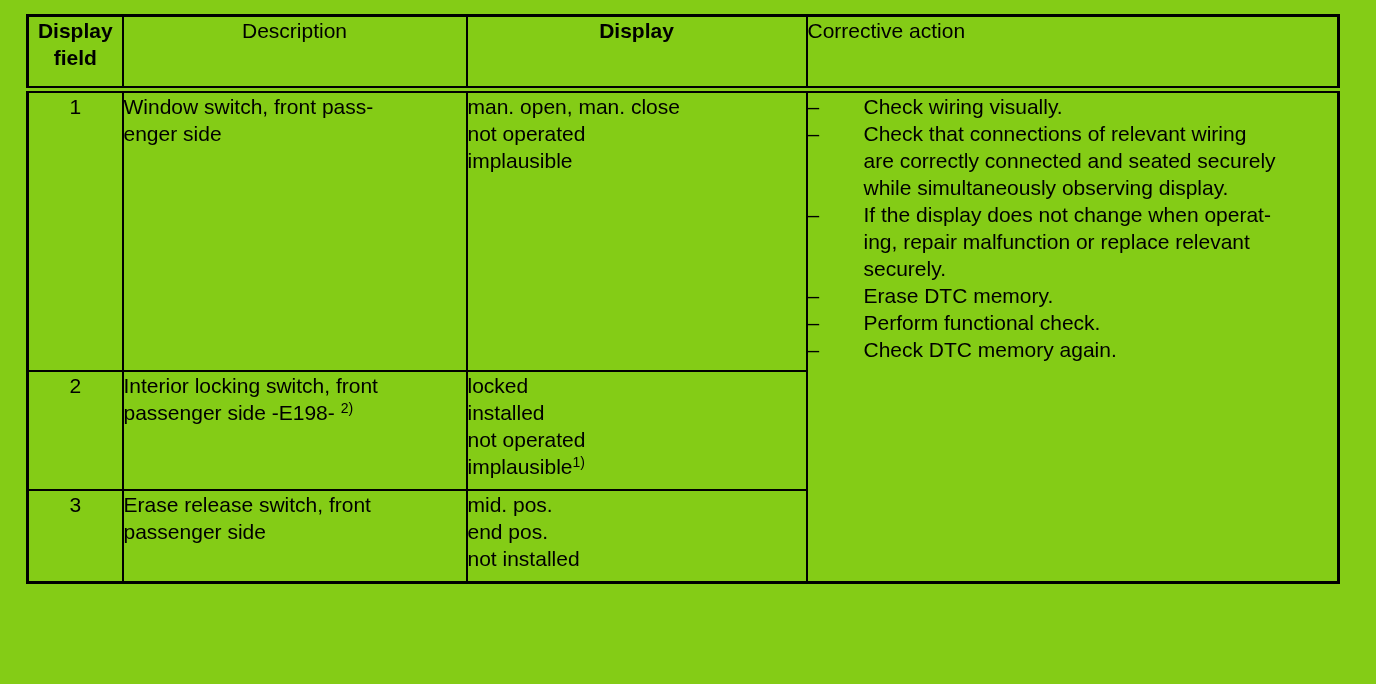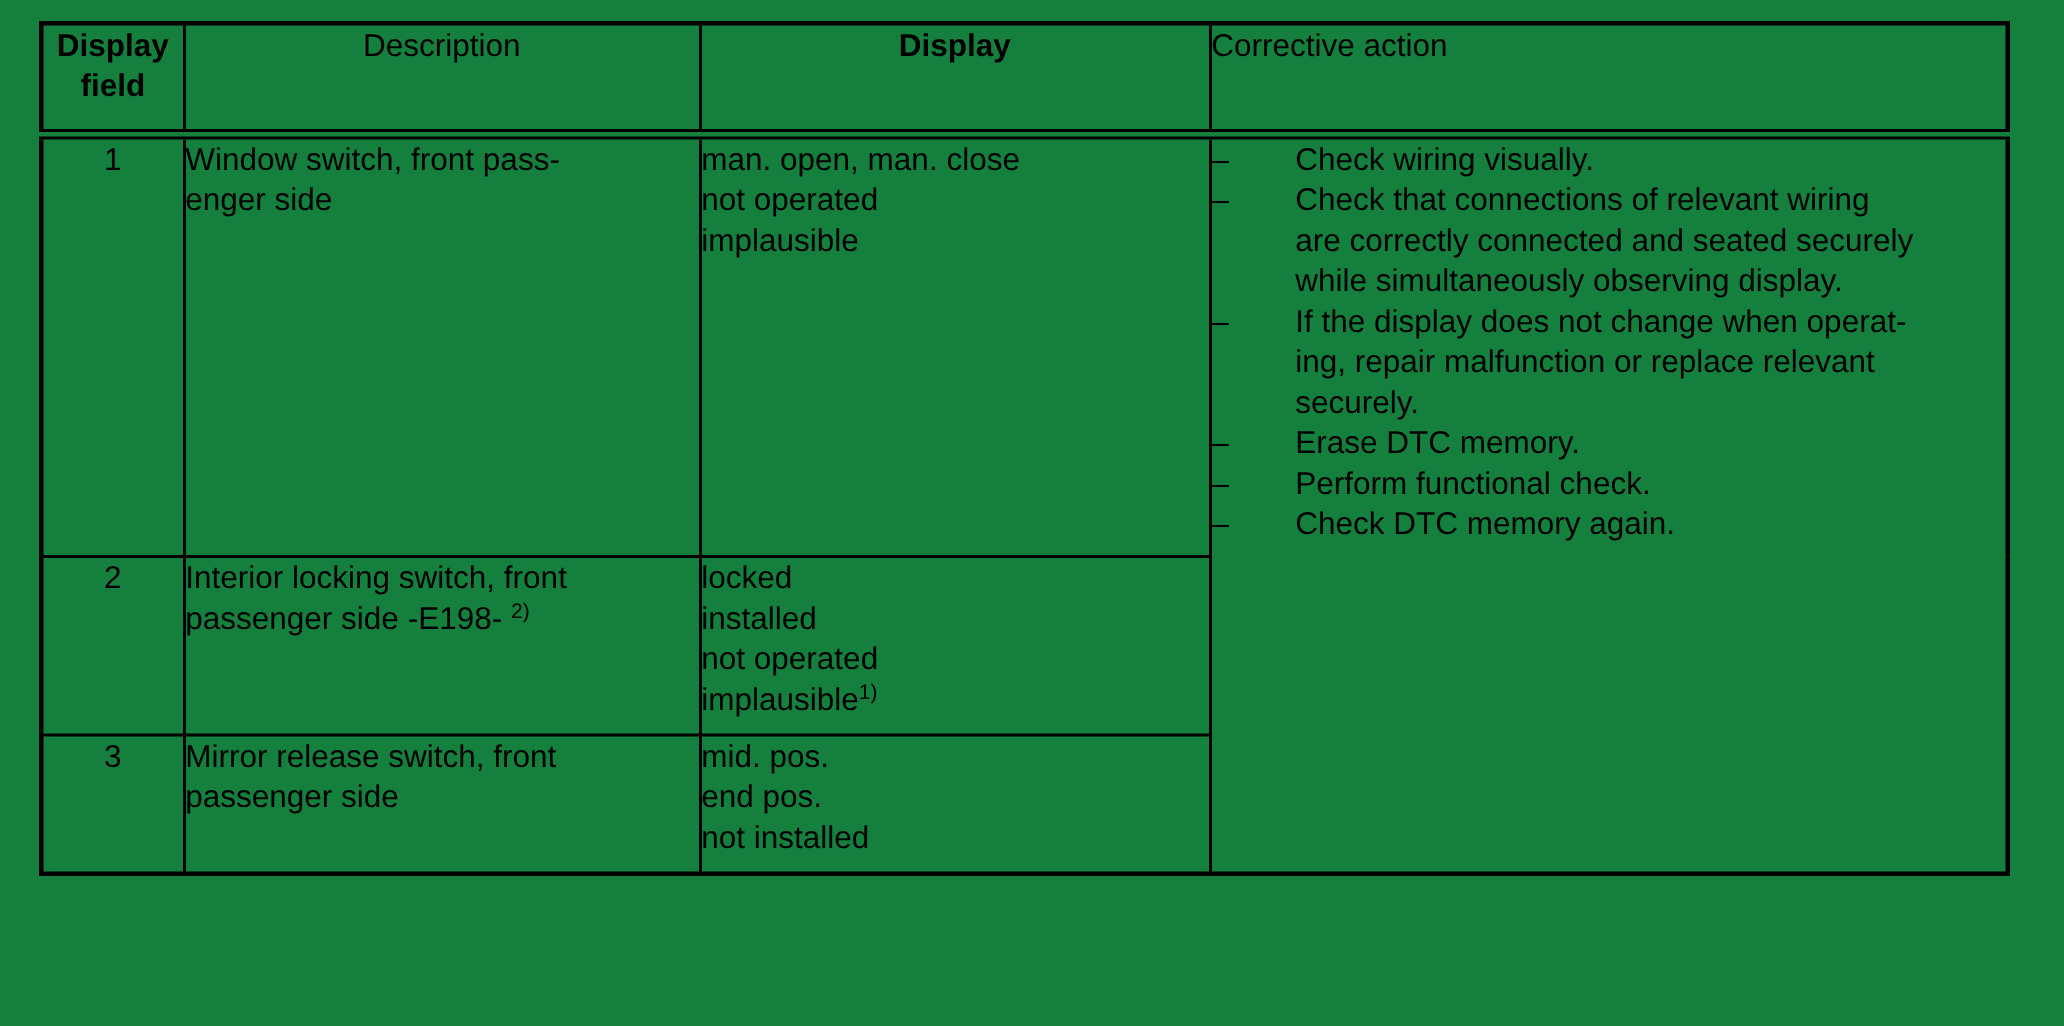--- a/index.html
+++ b/index.html
@@ -6,21 +6,21 @@
   html, body { margin: 0; padding: 0; }
   body {
     font-family: "Liberation Sans", "DejaVu Sans", sans-serif;
     background: #ffffff;
     color: #000000;
   }
   .page {
     position: relative;
     width: 1376px;
     height: 684px;
-    background: #15803d;
+    background: #84cc16;
     overflow: hidden;
   }
   table.diag {
     position: absolute;
     left: 26px;
     top: 14px;
     width: 1311px;
     border-collapse: collapse;
     table-layout: fixed;
     border: 3px solid #000;
@@ -157,21 +157,21 @@
         <td class="c-display">
           <span class="line"><span>locked</span><sup class="fnref"></sup></span>
           <span class="line"><span>installed</span><sup class="fnref"></sup></span>
           <span class="line"><span>not operated</span><sup class="fnref"></sup></span>
           <span class="line"><span>implausible</span><sup class="fnref">1)</sup></span>
         </td>
       </tr>
       <tr class="r3">
         <td class="c-field">3</td>
         <td class="c-desc">
-          <span class="line"><span>Mirror release switch, front</span><sup class="fnref"></sup></span>
+          <span class="line"><span>Erase release switch, front</span><sup class="fnref"></sup></span>
           <span class="line"><span>passenger side</span><sup class="fnref"></sup></span>
         </td>
         <td class="c-display">
           <span class="line"><span>mid. pos.</span><sup class="fnref"></sup></span>
           <span class="line"><span>end pos.</span><sup class="fnref"></sup></span>
           <span class="line"><span>not installed</span><sup class="fnref"></sup></span>
         </td>
       </tr>
     </tbody>
   </table>

